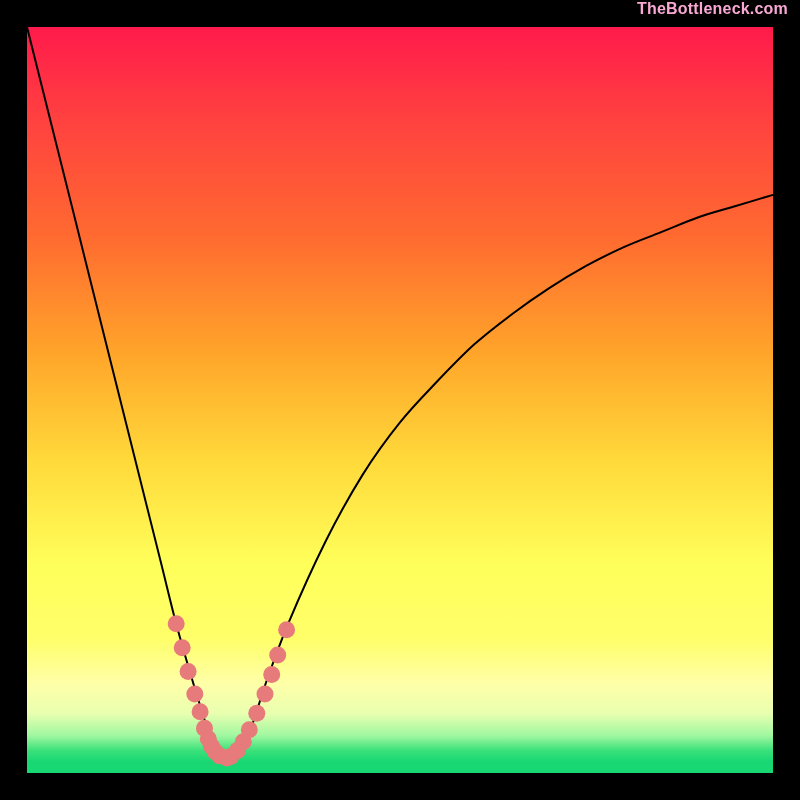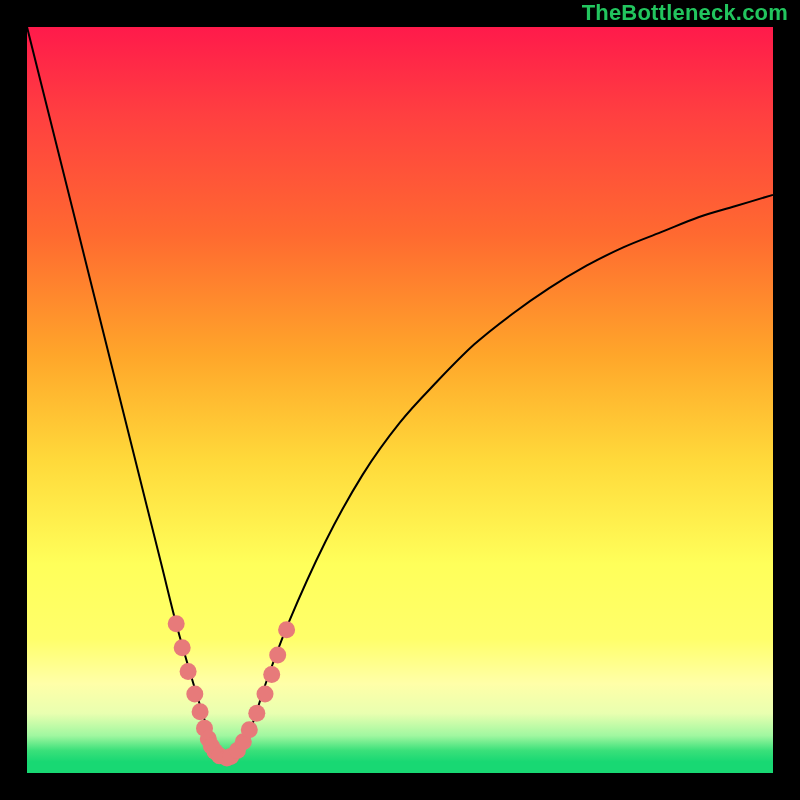--- a/index.html
+++ b/index.html
@@ -30,23 +30,23 @@
       #a0f7a0 95%,
       #3ae07a 97%,
       #18d873 98.5%,
       #18d873 100%
     );
   }
   .watermark {
     position: absolute;
     top: 0;
     right: 12px;
-    font-size: 22px;
+    font-size: 16px;
     font-weight: 600;
-    color: #22c55e;
+    color: #f9a8d4;
     letter-spacing: 0.2px;
     pointer-events: none;
   }
   svg.plot {
     position: absolute;
     left: 27px;
     top: 27px;
     width: 746px;
     height: 746px;
     overflow: visible;

